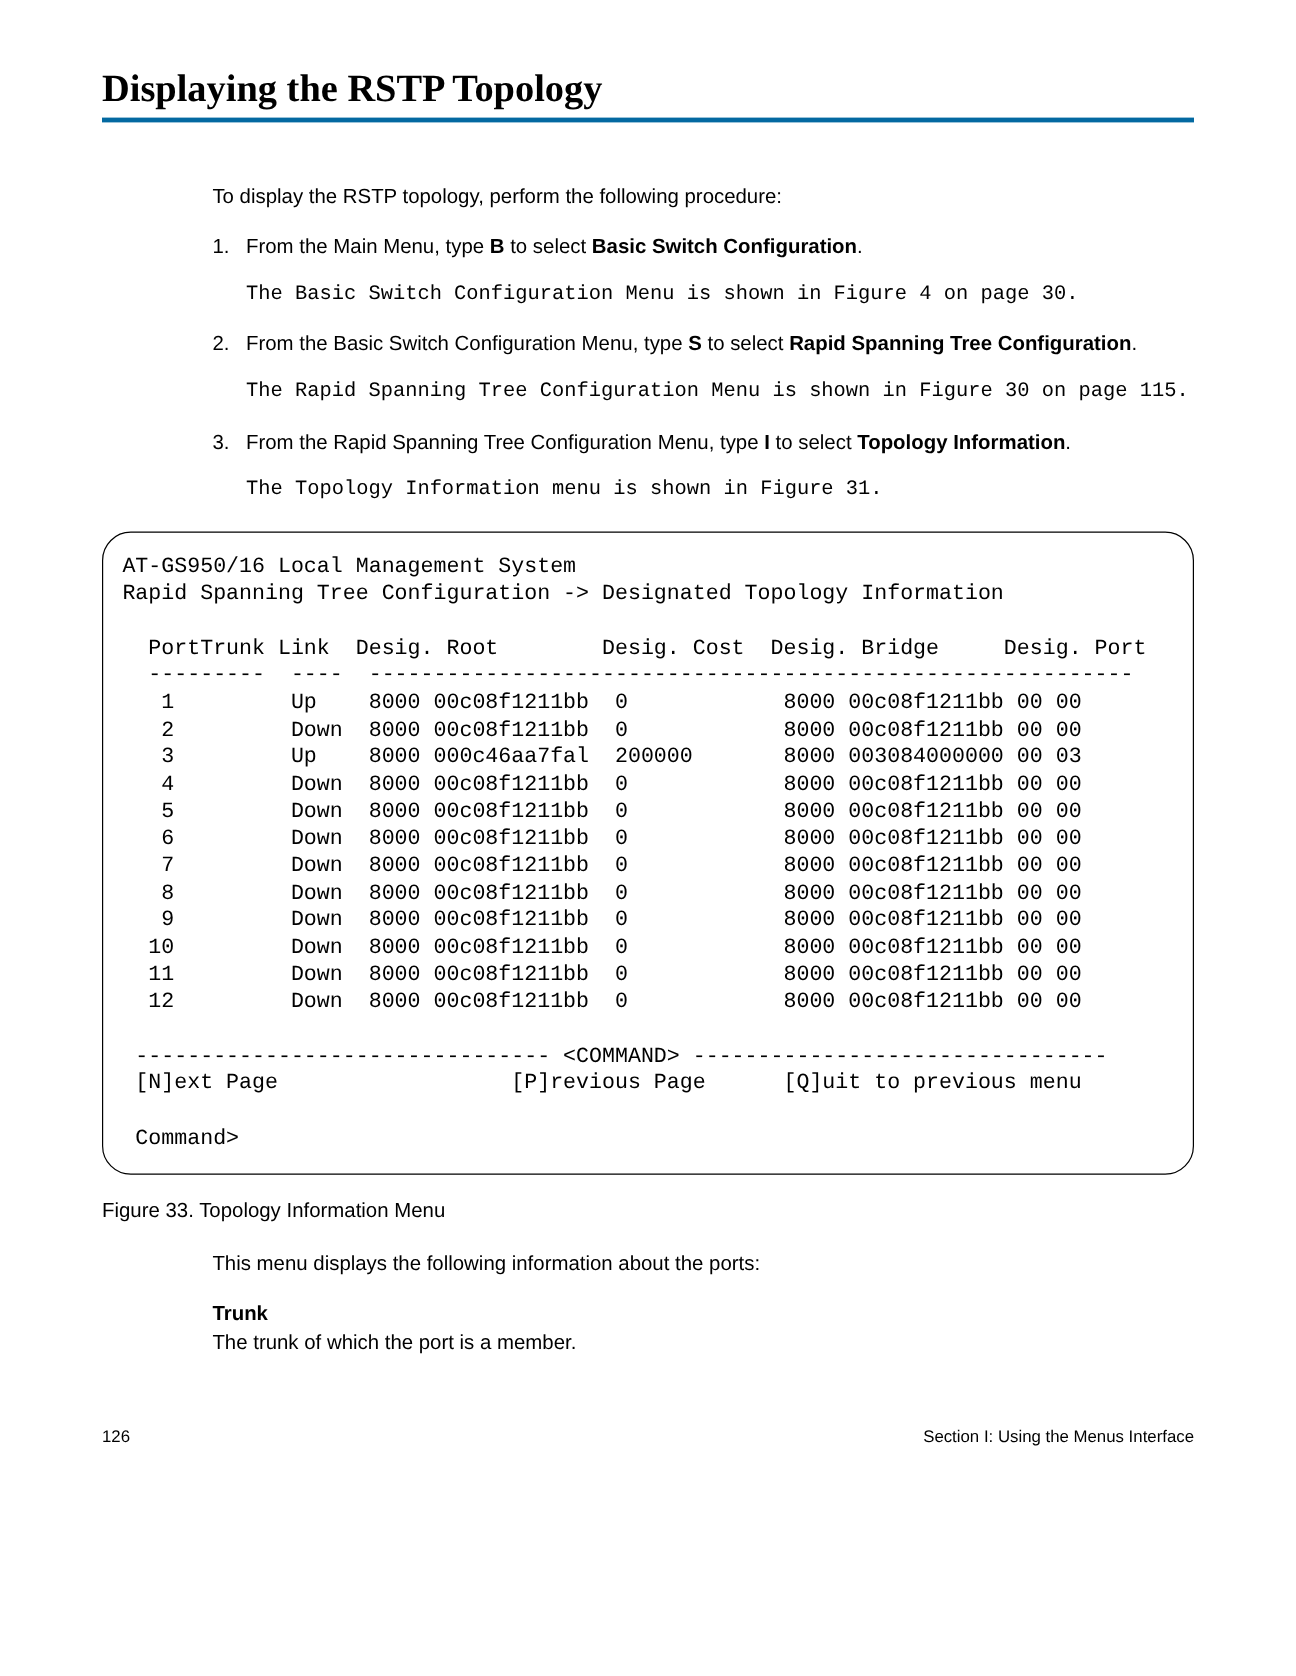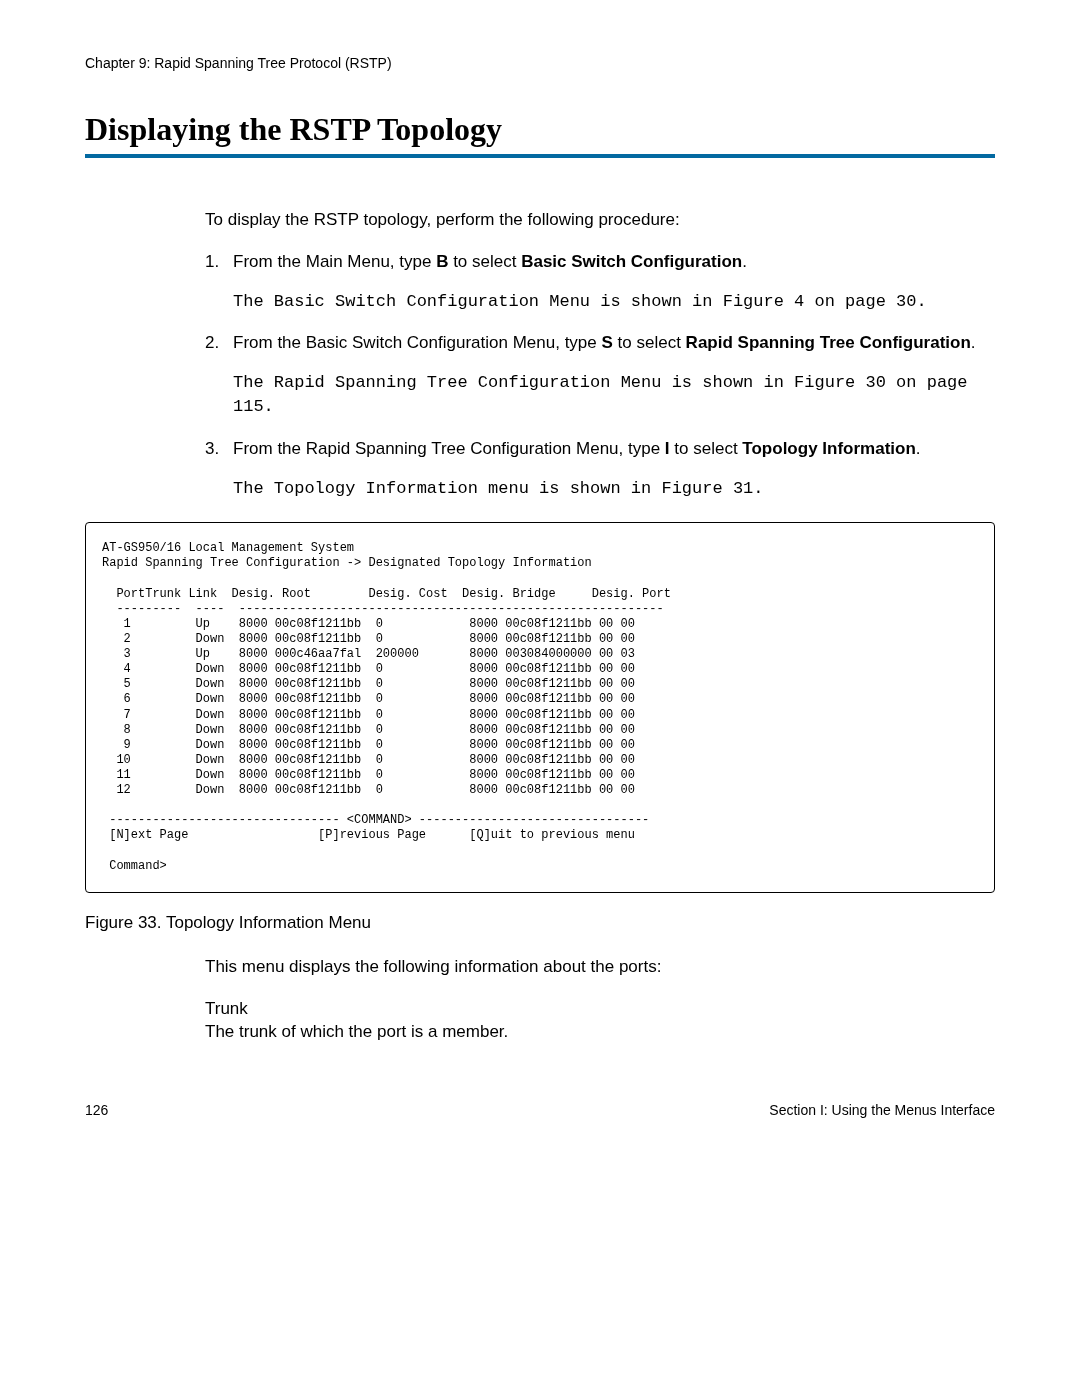--- a/index.html
+++ b/index.html
@@ -19,21 +19,21 @@
     }
     .title {
       font-family: "Times New Roman", Times, serif;
       font-size: 32px;
       font-weight: bold;
       border-bottom: 4px solid #0369a1;
       padding-bottom: 6px;
       margin-bottom: 50px;
     }
     .body-text {
-      margin-left: 120px;
+      margin-left: 92px;
       font-size: 17px;
       line-height: 1.4;
     }
     .body-text p {
       margin: 0 0  18px 0;
     }
     .step {
       margin-bottom: 18px;
     }
     .step .num {
@@ -45,51 +45,50 @@
       margin-top: -1.4em;
     }
     .step-extra {
       margin-left: 28px;
       margin-top: 16px;
       margin-bottom: 18px;
       font-family: Liberation Mono, monospace;
     }
     .figure-box {
       border: 1.5px solid #000;
-      border-radius: 4px;
+      border-radius: 24px;
       padding: 18px 22px 18px 16px;
       margin: 22px 0 20px 0;
       font-family: "Courier New", Courier, monospace;
-      font-size: 12px;
+      font-size: 18px;
       white-space: pre;
       line-height: 1.26;
     }
     .caption {
       font-size: 17px;
       text-align: left;
       margin: 14px 0 22px 0;
     }
     .term {
-      font-weight: normal;
+      font-weight: bold;
     }
     .footer {
       display: flex;
       justify-content: space-between;
       font-size: 14px;
       margin-top: 58px;
       text-align: center;
     }
     b.key { font-weight: bold; }
   </style>
 </head>
 <body>
 
 <div class="page">
 
-  <div class="chapter-header">Chapter 9: Rapid Spanning Tree Protocol (RSTP)</div>
 
   <div class="title">Displaying the RSTP Topology</div>
 
   <div class="body-text">
     <p>To display the RSTP topology, perform the following procedure:</p>
 
     <div class="step">
       <span class="num">1.</span><br>
       <div class="step-body">
         <span>From the Main Menu, type </span><b class="key">B</b><span> to select </span><b>Basic Switch Configuration</b><span>.</span>

